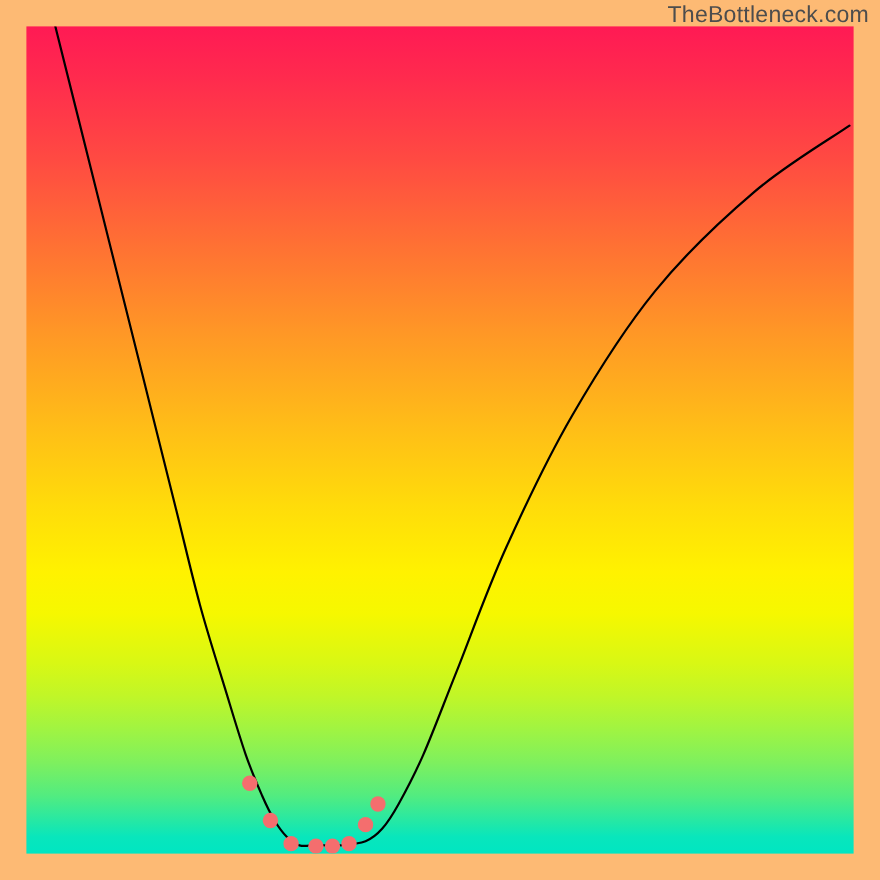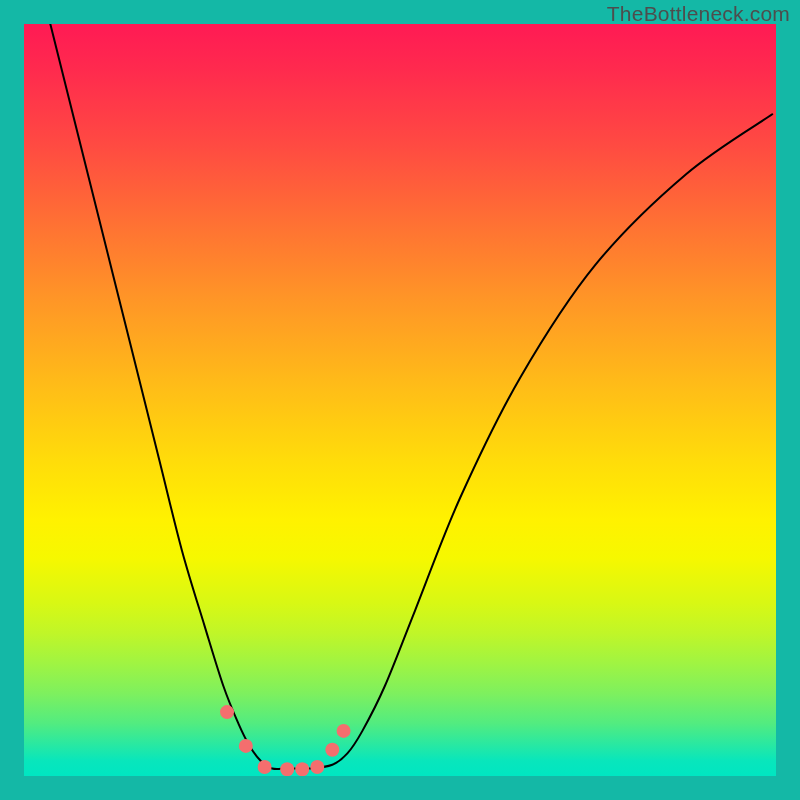--- a/index.html
+++ b/index.html
@@ -7,21 +7,21 @@
     padding: 0;
     width: 800px;
     height: 800px;
     background: #000;
     overflow: hidden;
     font-family: Arial, Helvetica, sans-serif;
   }
   .frame {
     position: absolute;
     inset: 0;
-    background: #14b8a6;
+    background: #fdba74;
   }
   .plot-area {
     position: absolute;
     left: 24px;
     top: 24px;
     width: 752px;
     height: 752px;
     
     background: linear-gradient(to bottom,
       #ff1a54 0%,

